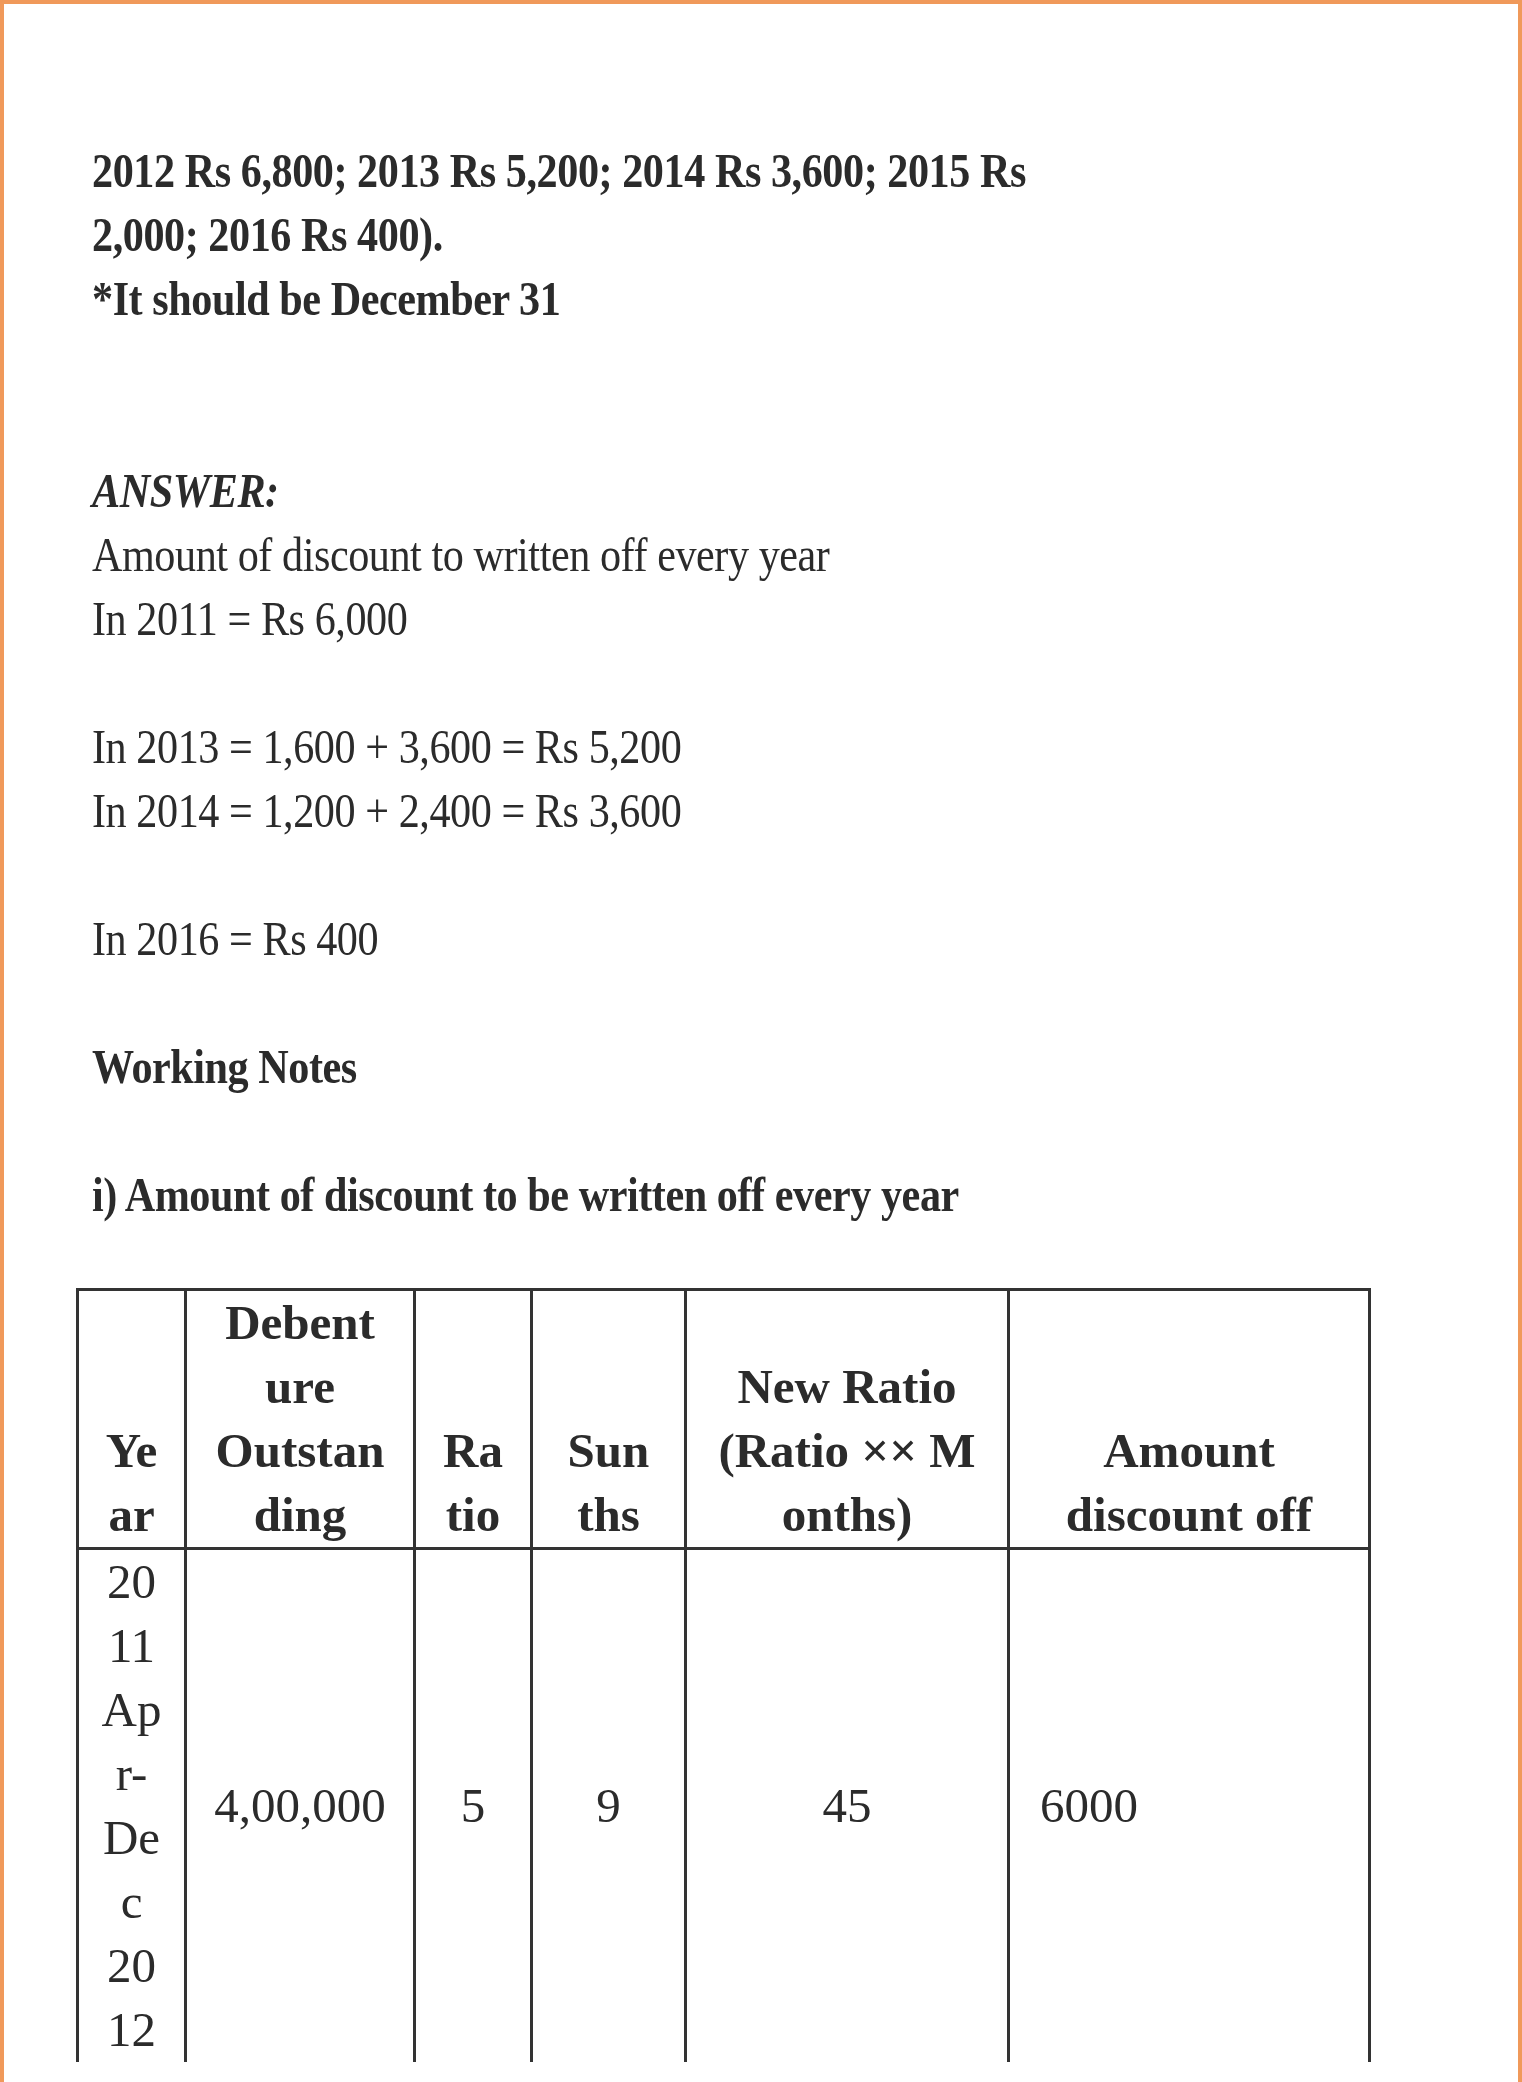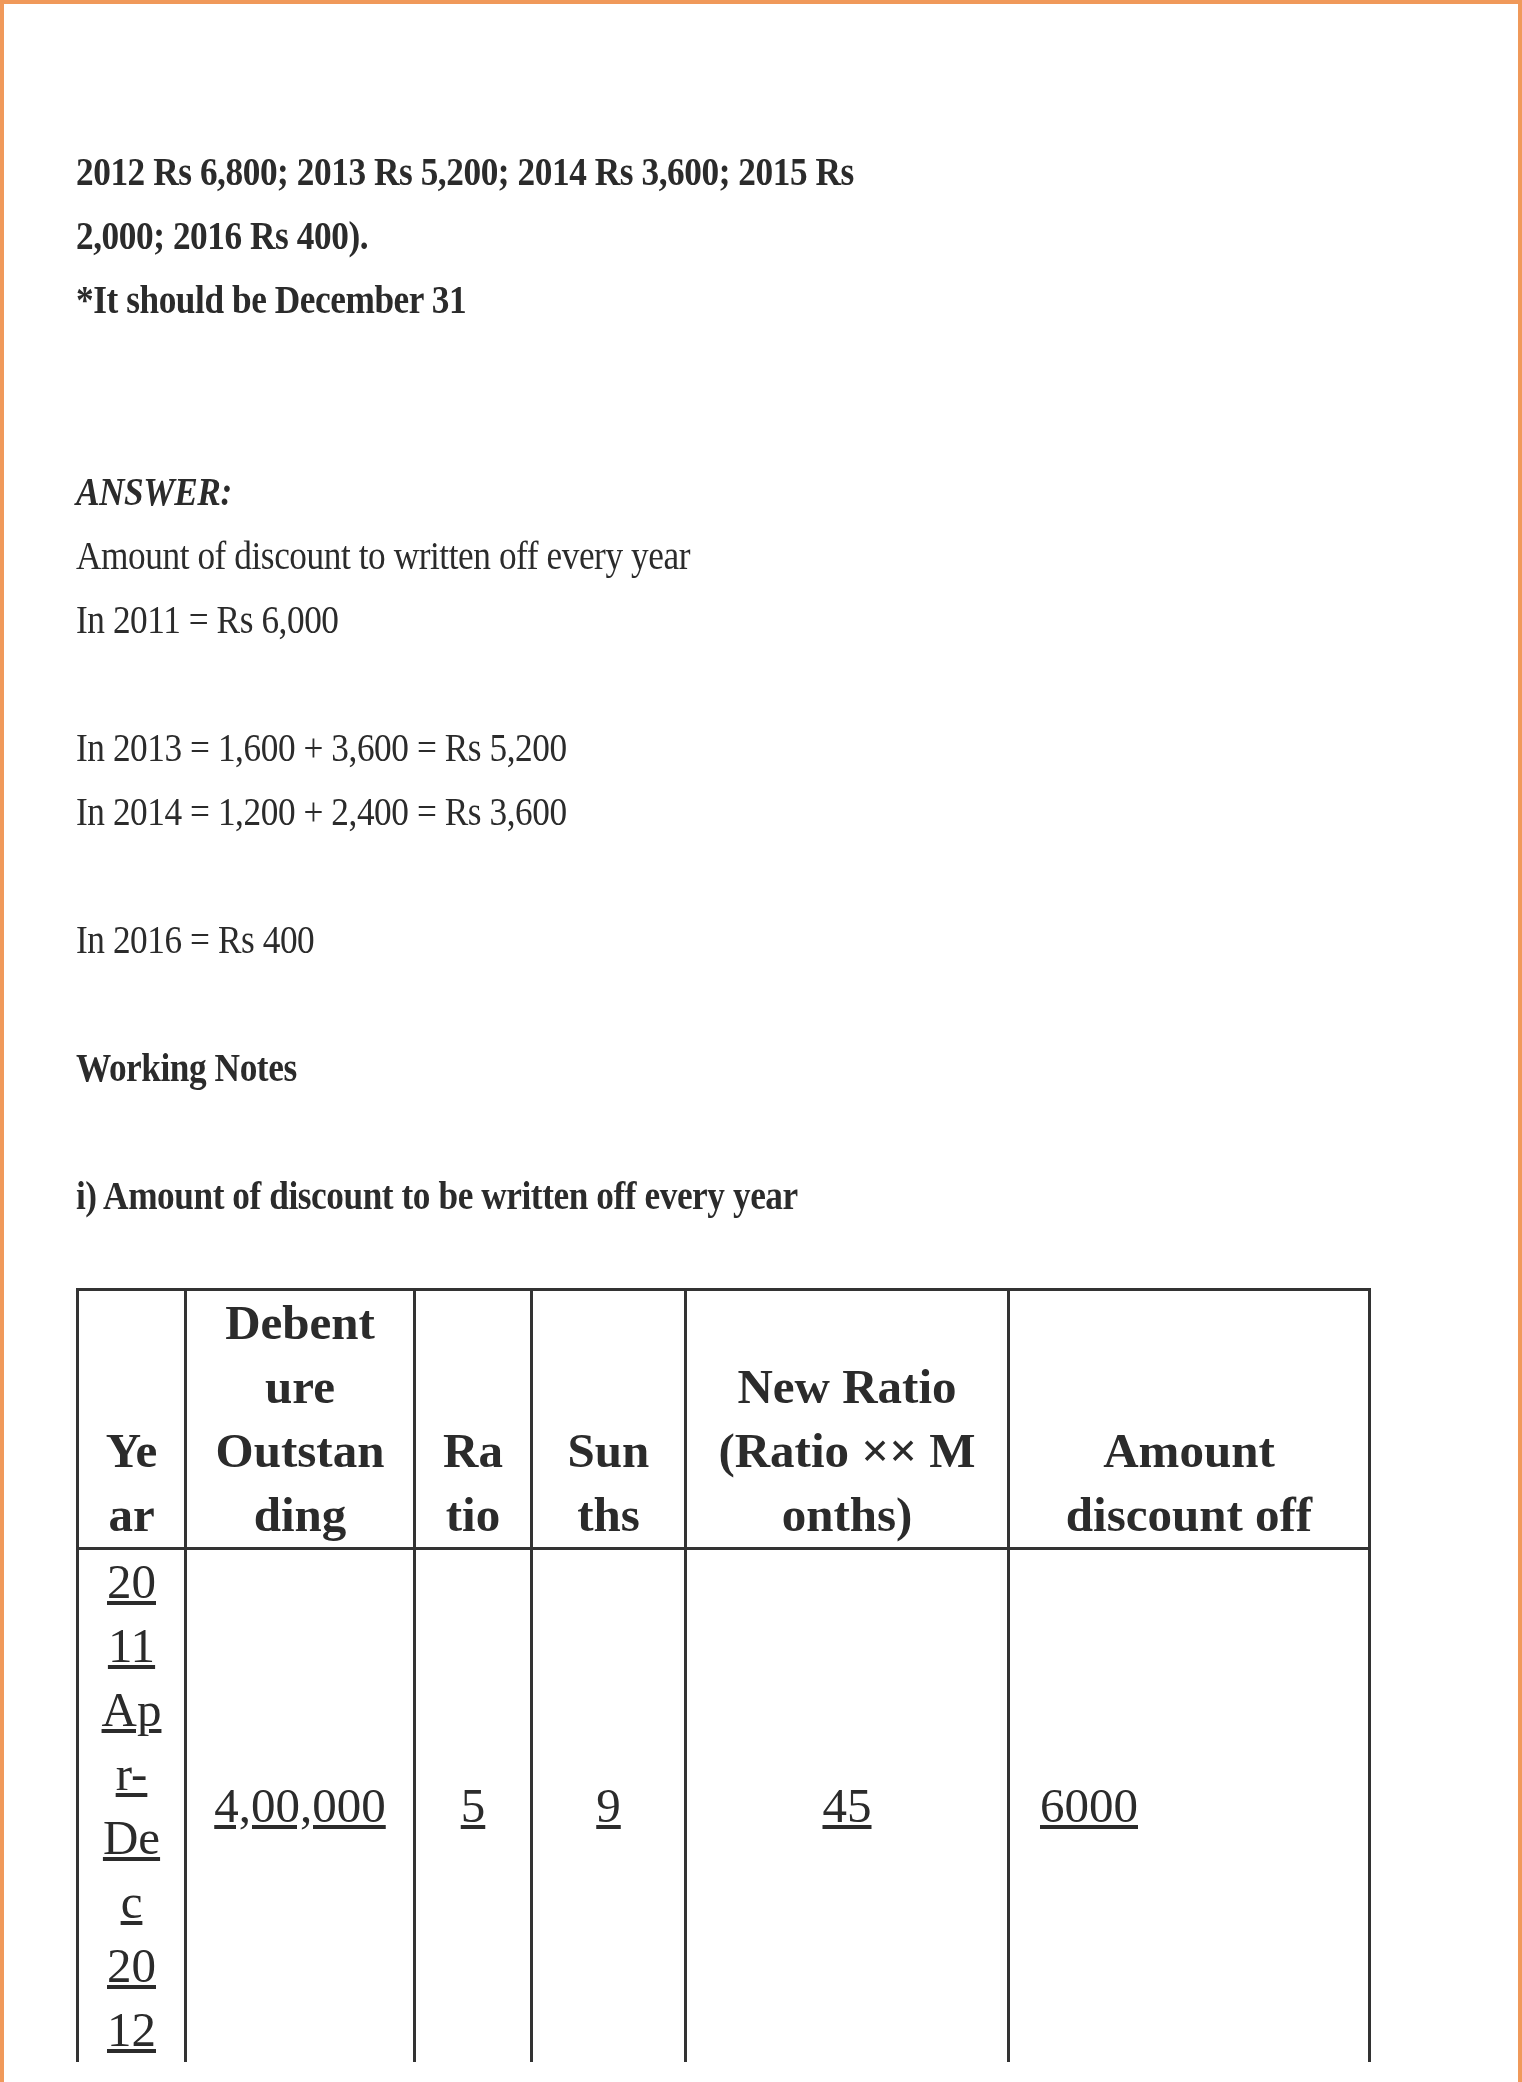--- a/index.html
+++ b/index.html
@@ -4,37 +4,37 @@
   <style>
     html, body { margin: 0; padding: 0; }
     body {
       width: 1522px; height: 2082px; overflow: hidden; background: #ffffff;
       font-family: "Liberation Serif", "DejaVu Serif", serif; color: #2b2b2b;
     }
     .page {
       position: relative; width: 1522px; height: 2082px; box-sizing: border-box;
       border-top: 4px solid #f0995a; border-left: 4px solid #f0995a; border-right: 4px solid #f0995a;
     }
-    .line { position: absolute; left: 72px; white-space: nowrap; font-size: 41px; line-height: 64px; letter-spacing: -0.5px; }
+    .line { position: absolute; left: 88px; white-space: nowrap; font-size: 49px; line-height: 64px; letter-spacing: -0.5px; }
     .tight { transform: scaleX(0.86); transform-origin: left center; }
     .b { font-weight: bold; }
 
     table.wn {
       position: absolute; left: 72px; top: 1284px; border-collapse: collapse;
       font-size: 49px; line-height: 64px;
     }
     table.wn td, table.wn th {
       border-left: 3px solid #333; border-right: 3px solid #333; padding: 0; text-align: center;
     }
     table.wn thead th {
       border-top: 3px solid #333; border-bottom: 3px solid #333; vertical-align: bottom; font-weight: bold;
       height: 256px;
       margin-top: 19px;
     }
-    table.wn tbody td { height: 506px; vertical-align: middle; text-decoration: underline; }
+    table.wn tbody td { height: 506px; vertical-align: middle; }
     .wrap { white-space: pre-line; }
     .left { text-align: left !important; padding-left: 30px !important; }
   </style>
 </head>
 <body>
 
 <div class="page">
 
   <div class="line b" style="top:135px;"><span class="tight" style="display:inline-block">2012 Rs 6,800; 2013 Rs 5,200; 2014 Rs 3,600; 2015 Rs</span></div>
   <div class="line b" style="top:199px;"><span class="tight" style="display:inline-block">2,000; 2016 Rs 400).</span></div>

